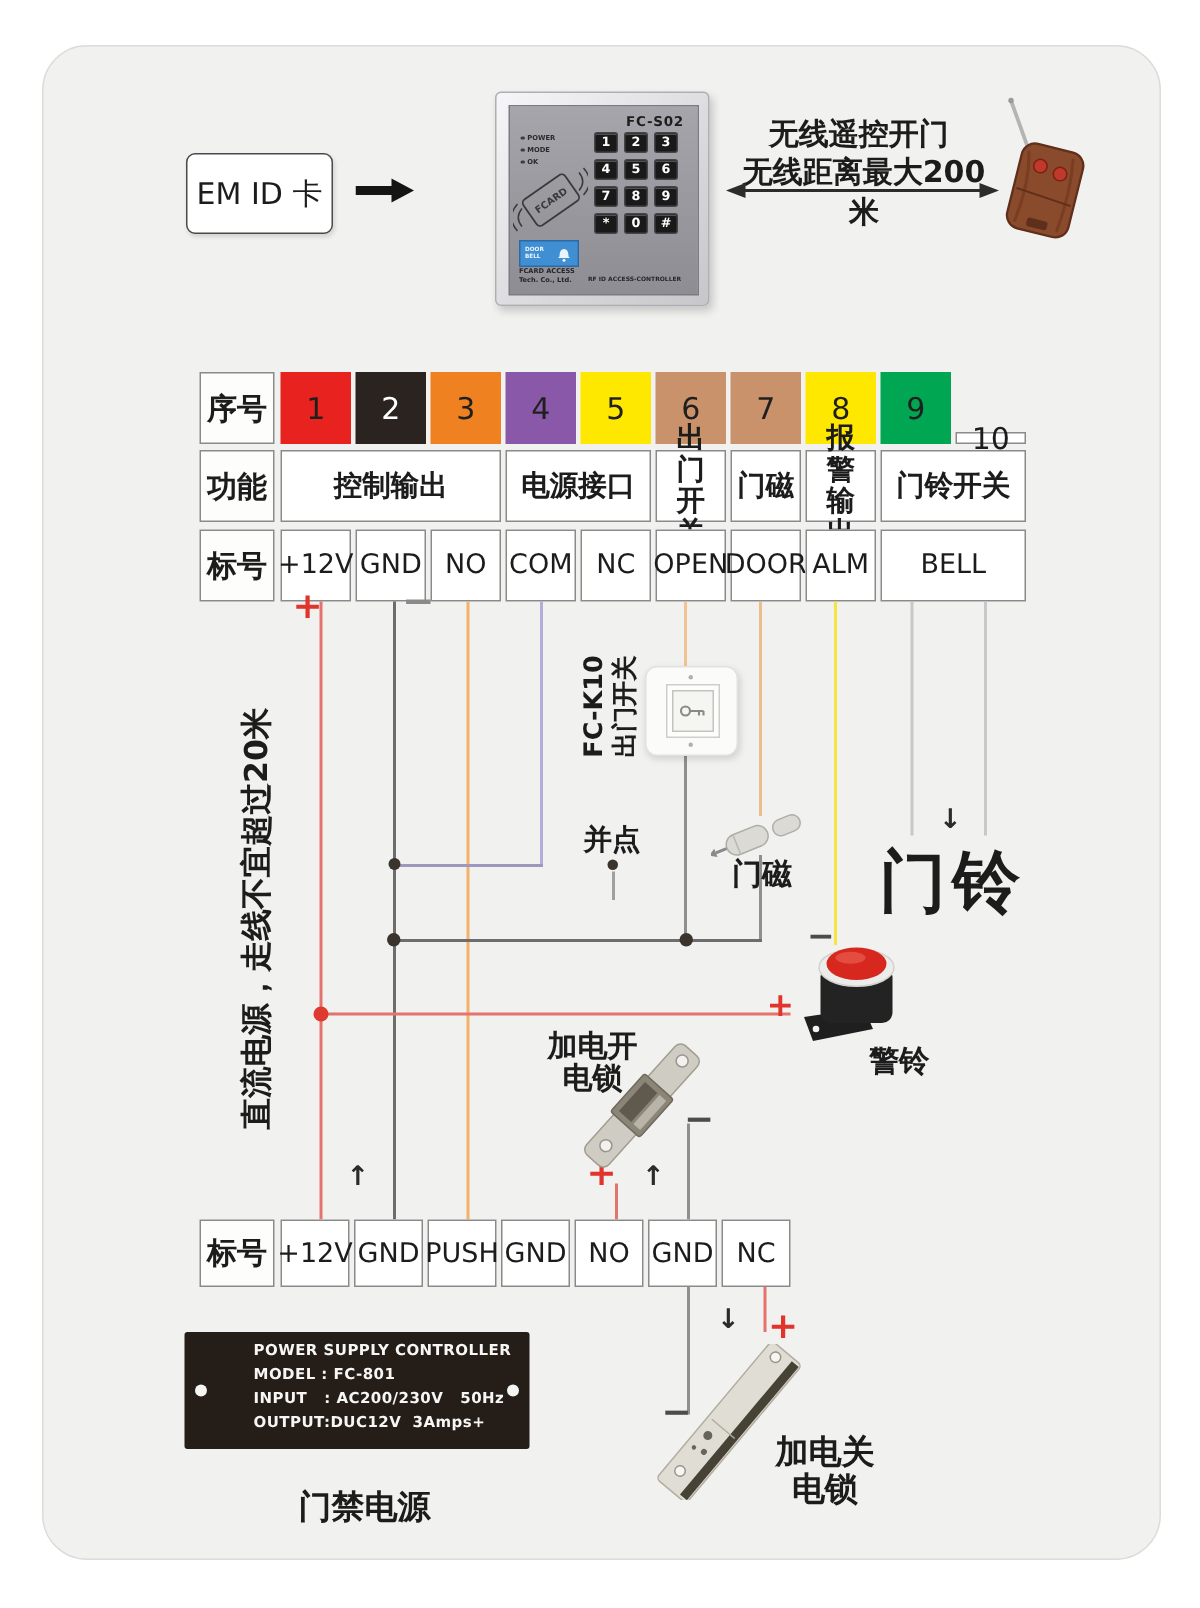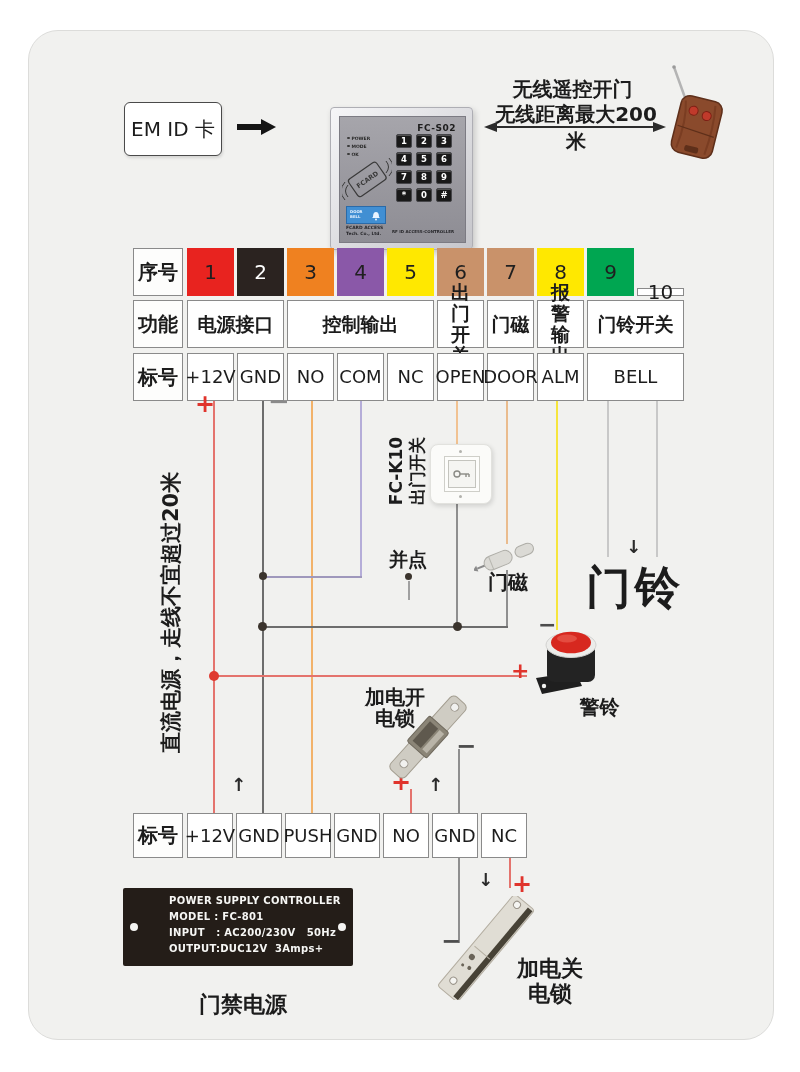--- a/index.html
+++ b/index.html
@@ -22,21 +22,21 @@
   .vw{position:absolute;width:2px;}
   .hw{position:absolute;height:2px;}
   .dot{position:absolute;border-radius:50%;}
   .sym{position:absolute;font-weight:bold;line-height:1;}
   
   .zh{font-weight:600;}
   .vtext{position:absolute;text-align:center;transform:rotate(-90deg);transform-origin:center center;white-space:nowrap;}
   
   .kp-frame{left:330px;top:61px;width:141px;height:141px;border-radius:4px;
             background:linear-gradient(135deg,#f6f6f8,#c6c6cb);border:1px solid #aeaeb4;
-            box-shadow:2px 3px 6px rgba(0,0,0,0.18);margin-top:46px;}
+            box-shadow:2px 3px 6px rgba(0,0,0,0.18);}
   .kp-inner{position:absolute;left:8px;top:8px;width:125px;height:125px;
             background:linear-gradient(180deg,#a6a5ab,#8e8d94);border:1px solid #7c7b83;}
   .kp-model{position:absolute;right:9px;top:6px;font-size:9px;font-weight:bold;color:#1d1d1d;letter-spacing:.5px;}
   .led{font-size:4.5px;color:#2a2a2a;height:8px;display:flex;align-items:center;gap:2px;font-weight:bold;}
   .leddot{display:inline-block;width:2.5px;height:2.5px;background:#3c3c3c;border-radius:50%;}
   .keys{position:absolute;left:56px;top:17px;display:grid;grid-template-columns:repeat(3,16px);gap:4px 4px;}
   .key{height:12px;background:#191919;border:1px solid #46464a;border-radius:2px;color:#fff;
        font-size:8.5px;font-weight:bold;display:flex;align-items:center;justify-content:center;
        box-shadow:inset 0 1px 0 rgba(255,255,255,.25);}
   .screen{position:absolute;left:6px;top:89px;width:38px;height:16px;background:#418fd3;border:1px solid #2a6aa8;}
@@ -151,22 +151,22 @@
         <div class="cell" style="width: 47px; background: rgb(201, 146, 106); border: none; color: rgb(31, 31, 31);">6</div>
         <div class="cell" style="width: 47px; background: rgb(201, 146, 106); border: none; color: rgb(31, 31, 31);">7</div>
         <div class="cell" style="width: 47px; background: rgb(255, 232, 0); border: none; color: rgb(31, 31, 31);">8</div>
         <div class="cell" style="width: 47px; background: rgb(0, 166, 81); border: none; color: rgb(31, 31, 31);">9</div>
         <div class="cell" style="width: 47px; margin-top: 40px;">10</div>
       </div>
   </div>
   <div class="trow" style="left:133px;top:300px;height:48px">
     <div class="rlabel">功能</div>
     <div class="cells" id="row-functions">
+        <div class="cell" style="width: 147px;">控制输出</div>
         <div class="cell" style="width: 97px;">电源接口</div>
-        <div class="cell" style="width: 147px;">控制输出</div>
         <div class="cell small" style="width: 47px;">出门开关</div>
         <div class="cell" style="width: 47px;">门磁</div>
         <div class="cell small" style="width: 47px;">报警输出</div>
         <div class="cell" style="width: 97px;">门铃开关</div>
       </div>
   </div>
   <div class="trow" style="left:133px;top:353px;height:48px">
     <div class="rlabel">标号</div>
     <div class="cells" id="row-marks">
         <div class="cell" style="width: 47px;">+12V</div>

